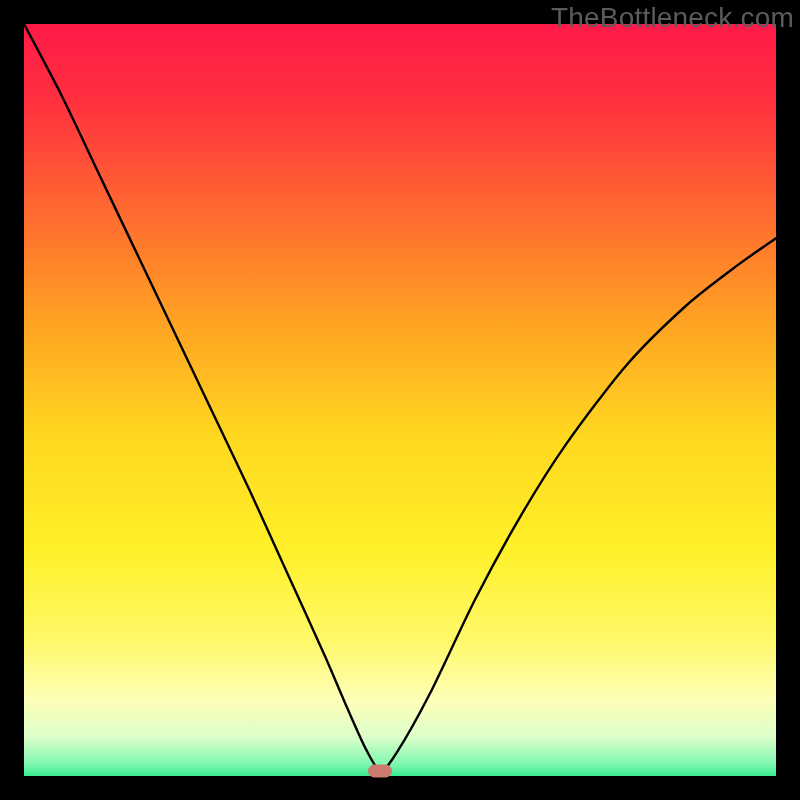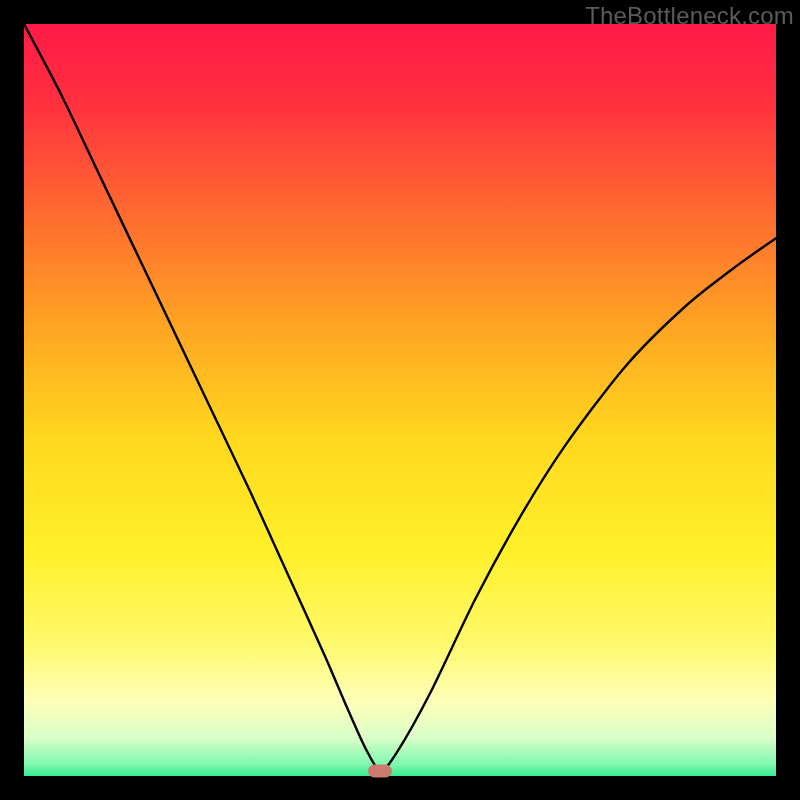--- a/index.html
+++ b/index.html
@@ -30,21 +30,21 @@
     width: 24px;
     height: 13px;
     border-radius: 7px;
     transform: translate(-50%, -50%);
   }
   .watermark {
     position: absolute;
     top: 2px;
     right: 6px;
     font-family: Arial, Helvetica, sans-serif;
-    font-size: 24px;
+    font-size: 28px;
     color: #5b5b5b;
     letter-spacing: 0.2px;
   }
 </style>
 </head>
 <body>
 
 <div class="stage">
 
   <div class="plot-area">

